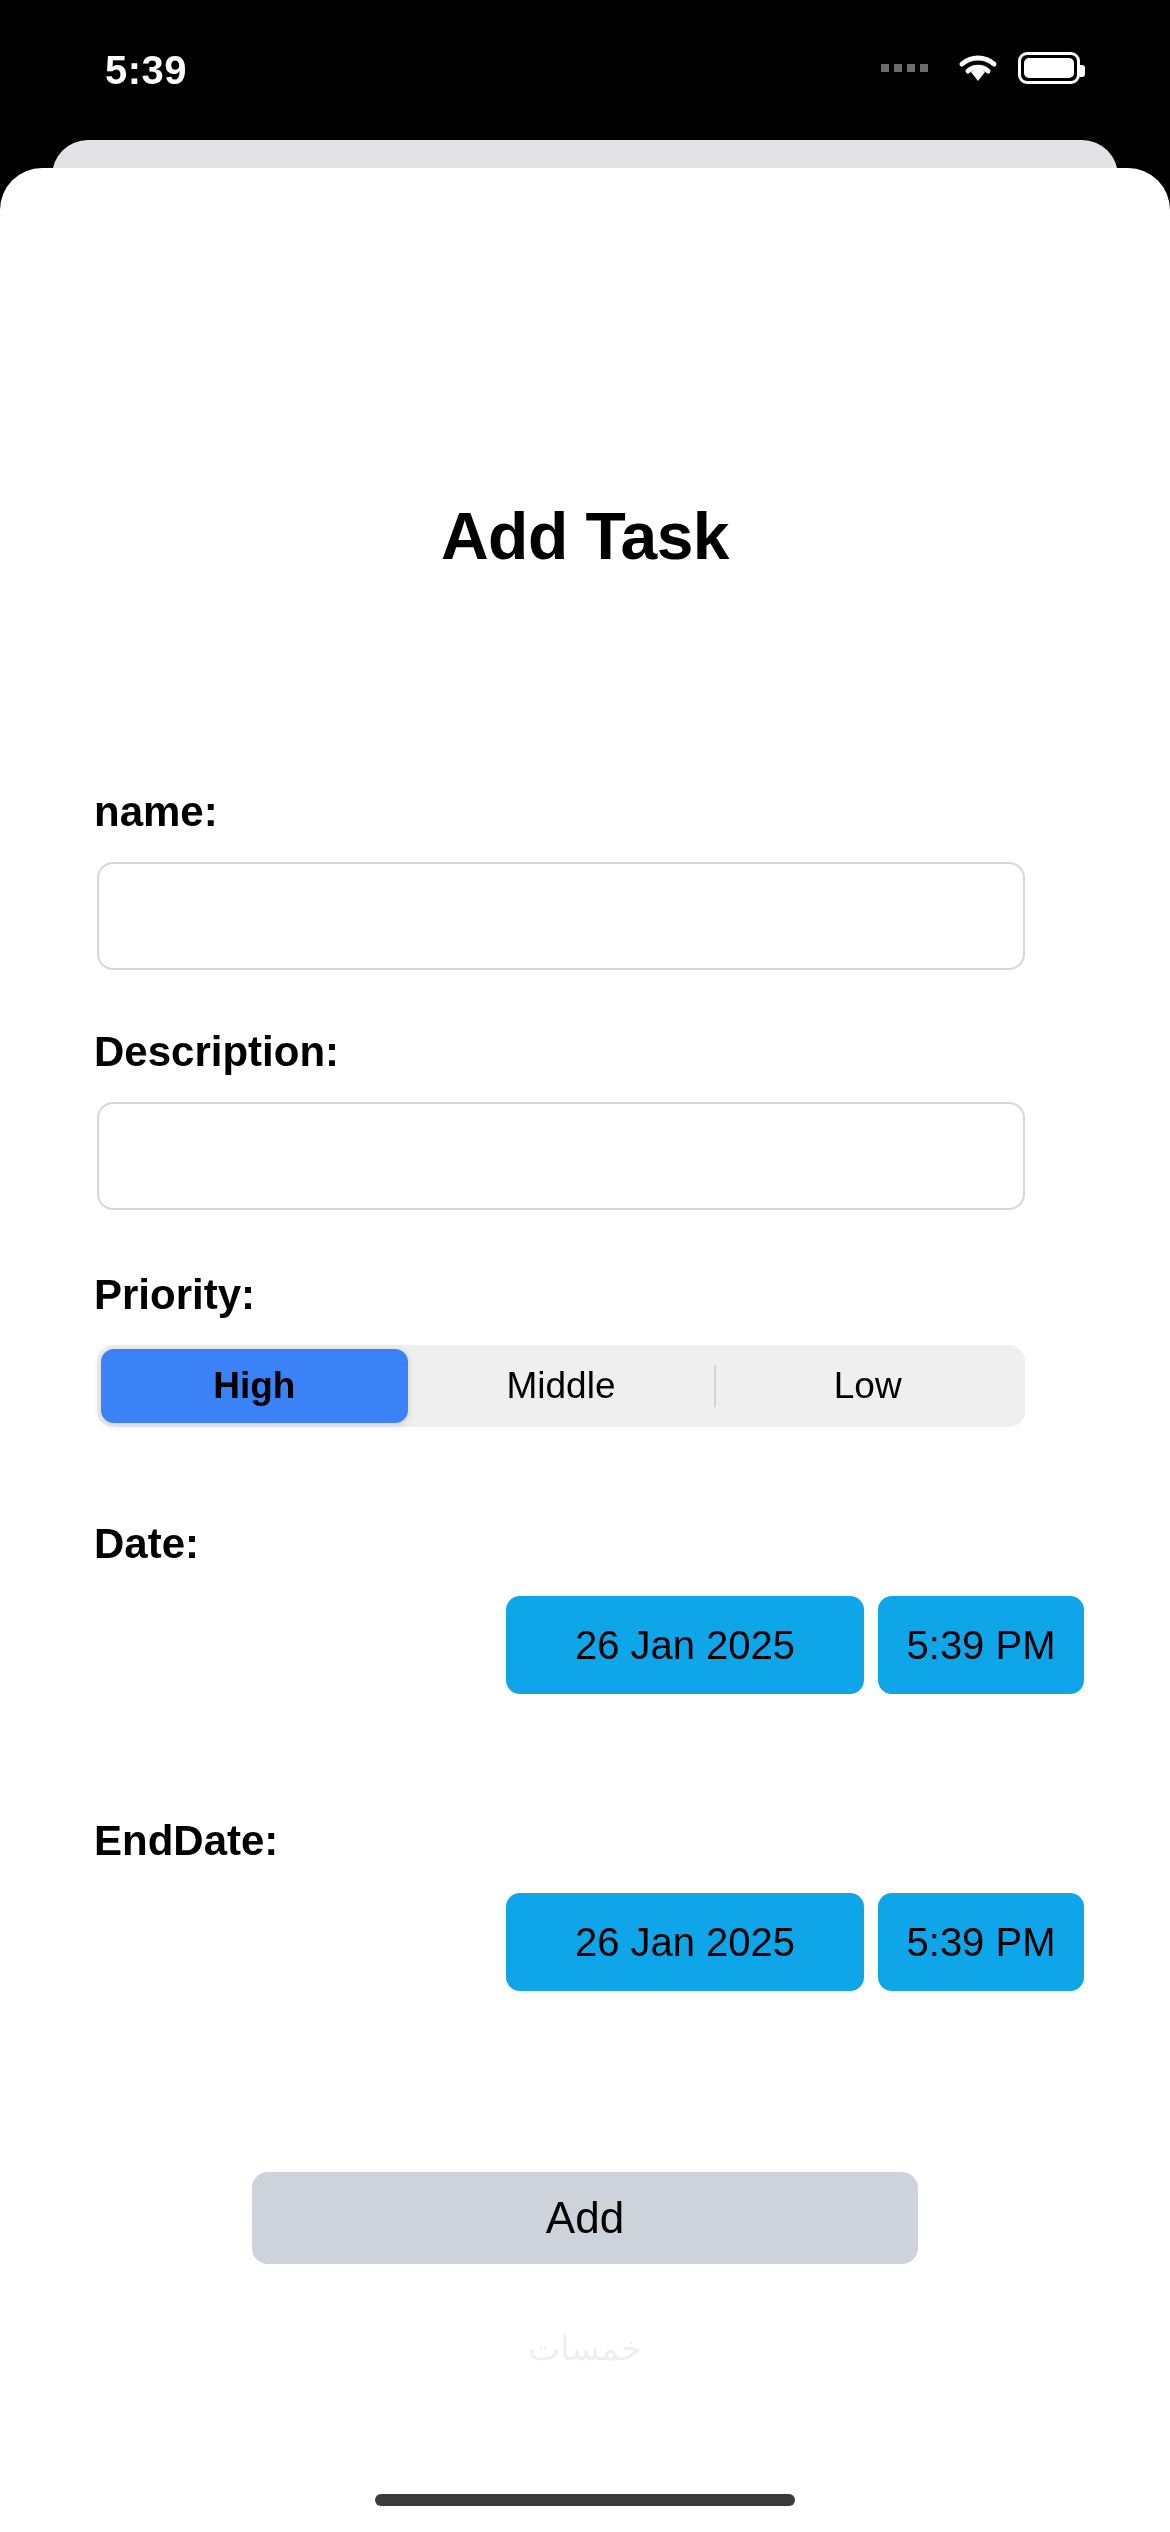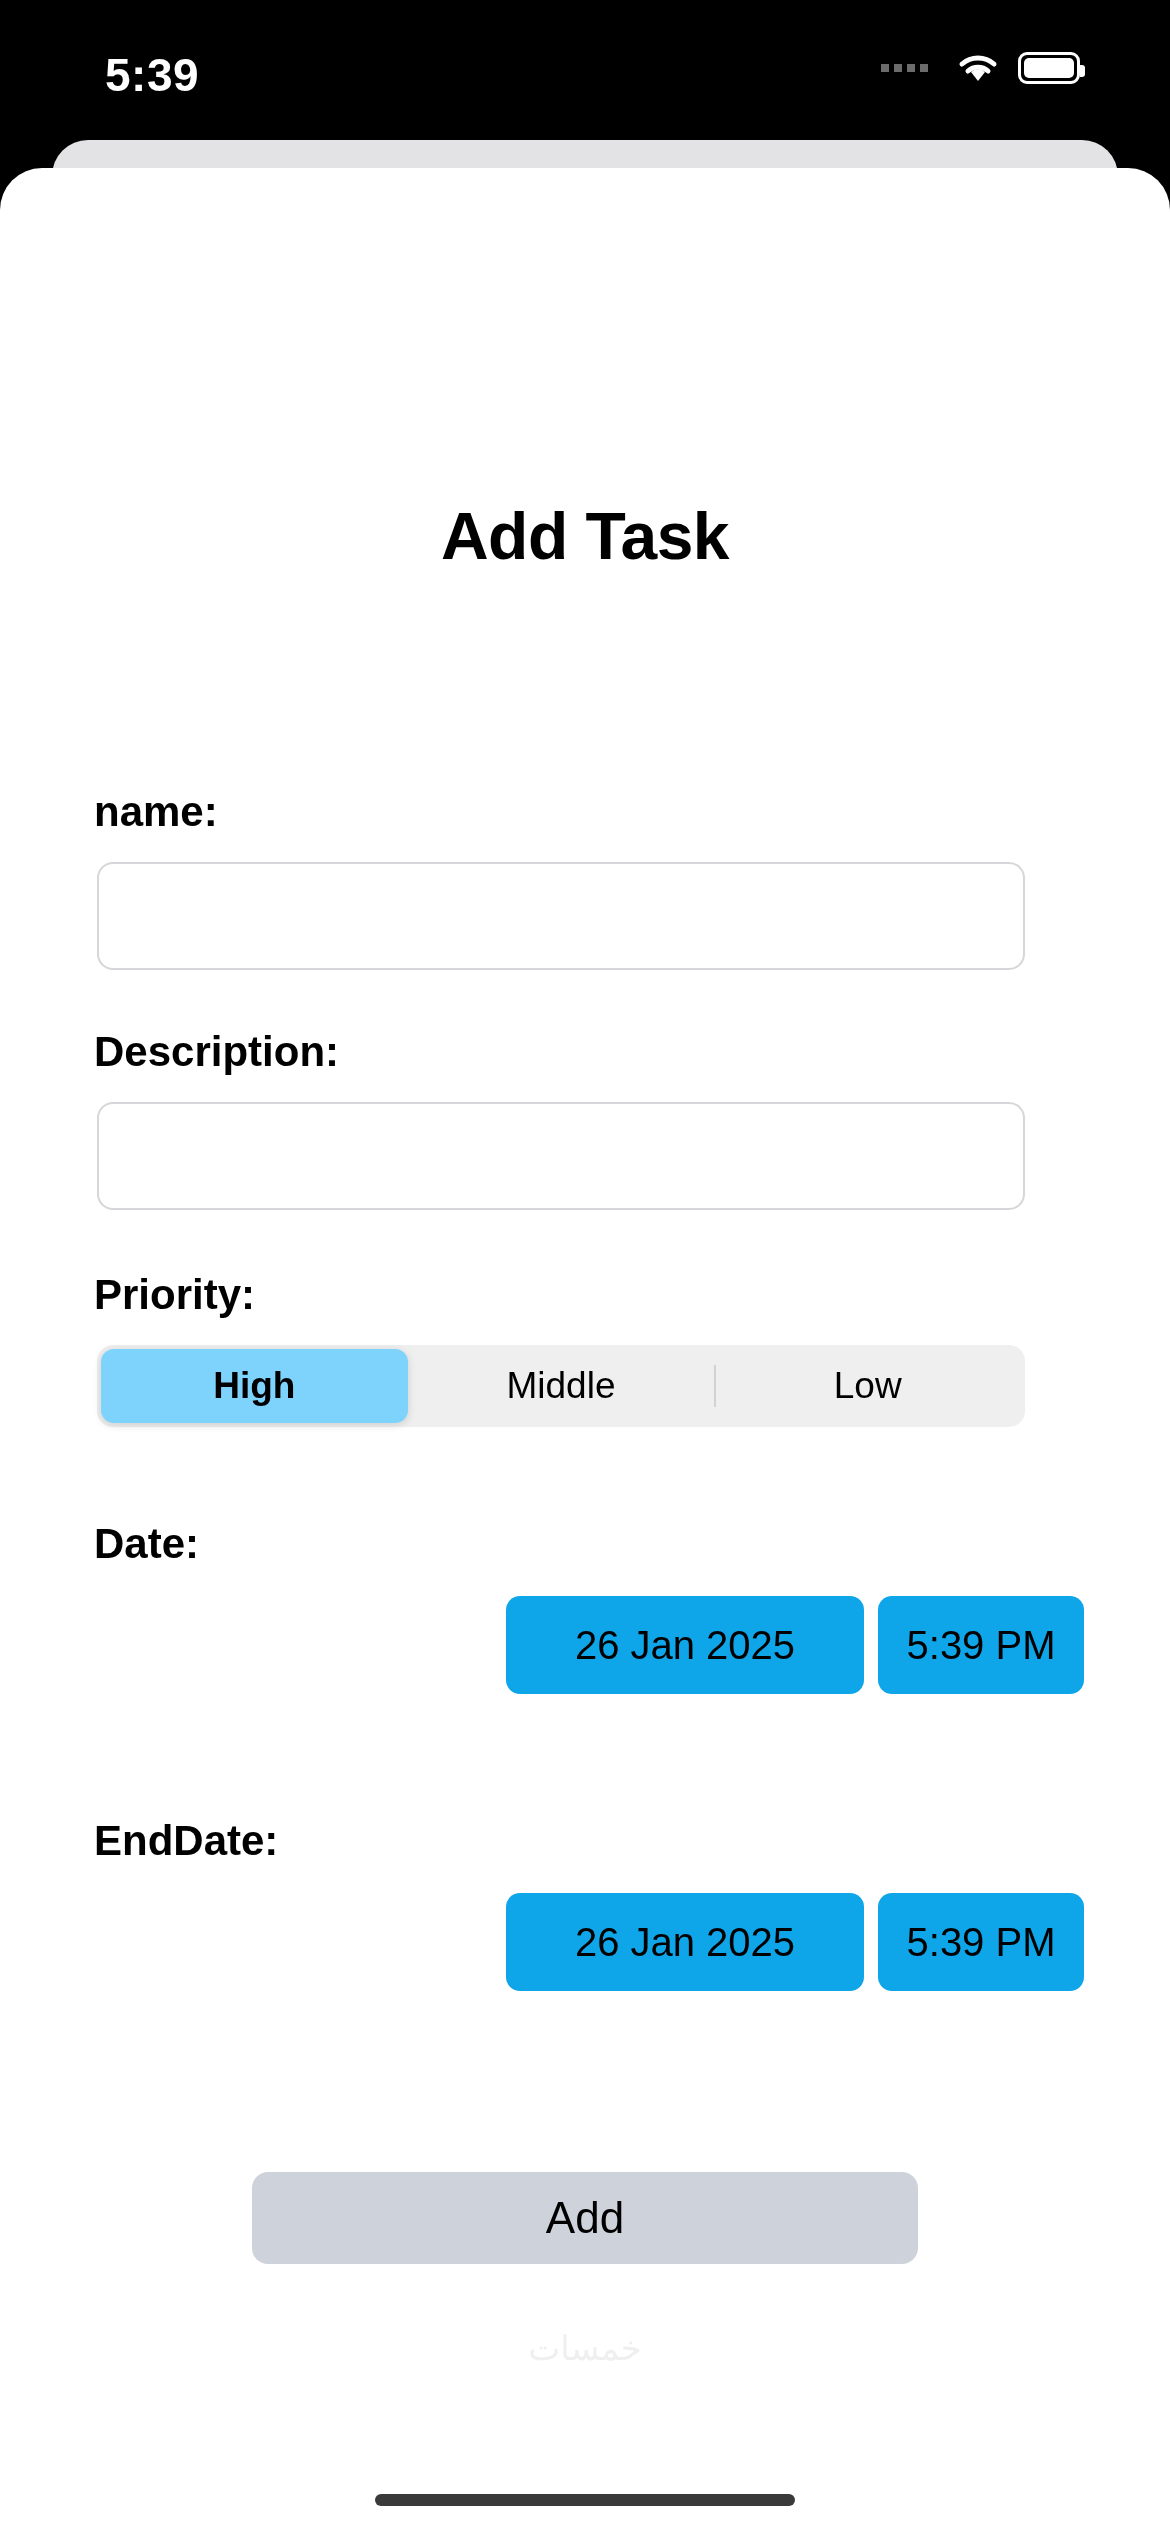--- a/index.html
+++ b/index.html
@@ -24,21 +24,21 @@
     top: 0; left: 0;
     width: 1170px;
     height: 140px;
     color: #ffffff;
     z-index: 40;
   }
   .status-time {
     position: absolute;
     left: 105px;
     top: 48px;
-    font-size: 46px;
+    font-size: 40px;
     font-weight: 600;
     letter-spacing: 0.5px;
     color: #ffffff;
   }
   .status-right {
     position: absolute;
     right: 90px;
     top: 50px;
     display: flex;
     align-items: center;
@@ -165,21 +165,21 @@
     display: flex;
     align-items: center;
     justify-content: center;
     font-size: 37px;
     color: #000000;
     border-radius: 13px;
     position: relative;
     z-index: 2;
   }
   .segment.selected {
-    background: #7dd3fc;
+    background: #3b82f6;
     box-shadow: 0 2px 8px rgba(0,0,0,0.14);
     font-weight: 600;
   }
   .seg-divider {
     position: absolute;
     top: 20px;
     width: 2px;
     height: 42px;
     background: #d2d2d6;
     z-index: 1;

